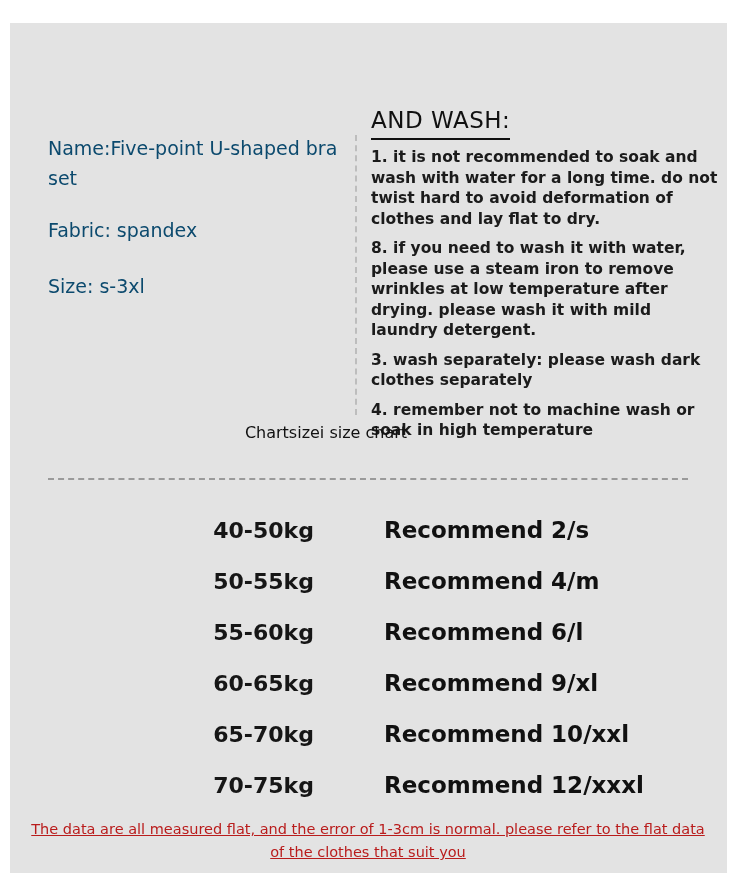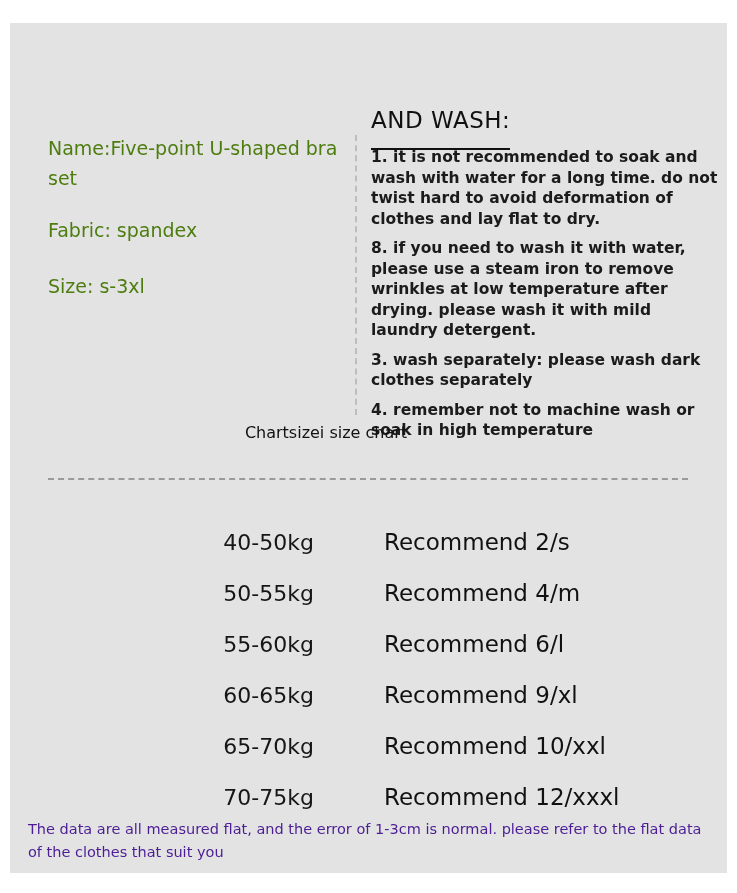--- a/index.html
+++ b/index.html
@@ -34,21 +34,21 @@
   
   .left-info {
     position: absolute;
     left: 38px;
     top: 110px;
     width: 300px;
   }
   .info-line {
     font-size: 19px;
     line-height: 30px;
-    color: #4d7c0f;
+    color: #0c4a6e;
     margin-bottom: 26px;
     white-space: pre-wrap;
   }
   .info-line.first {
     margin-bottom: 22px;
   }
 
   .divider-vert {
     position: absolute;
     left: 345px;
@@ -66,21 +66,21 @@
   }
   .wash-title {
     font-size: 23px;
     line-height: 30px;
     color: #111111;
     letter-spacing: .5px;
     margin: 0 0 12px 0;
   }
   .wash-title .underline {
     border-bottom: 2px solid #111111;
-    padding-bottom: 15px;
+    padding-bottom: 5px;
   }
   .wash-item {
     font-size: 15.5px;
     line-height: 20.5px;
     color: #1b1b1b;
     margin-bottom: 9px;
     font-weight: bold;
   }
 
   
@@ -101,22 +101,23 @@
     top: 455px;
     width: 640px;
     height: 0;
     border-top: 2px dashed #9a9a9a;
   }
 
   
   .size-table {
     position: absolute;
     left: 0;
-    top: 506px;
+    top: 494px;
     width: 642px;
+    font-weight: bold;
   }
   .size-row {
     display: flex;
     align-items: baseline;
     height: 51px;
   }
   .size-weight {
     width: 330px;
     text-align: right;
     padding-right: 26px;
@@ -131,23 +132,25 @@
     color: #111111;
     margin-left: 44px;
   }
 
   
   .footer {
     position: absolute;
     left: 18px;
     top: 795px;
     width: 680px;
+    text-align: center;
     font-size: 14.5px;
     line-height: 23px;
-    color: #4c1d95;
+    color: #b91c1c;
+    text-decoration: underline;
   }
 </style>
 </head>
 <body>
 
 <div class="page">
   <div class="card">
 
     <div class="left-info">
       <div class="info-line first">Name:Five-point U-shaped bra set</div>

